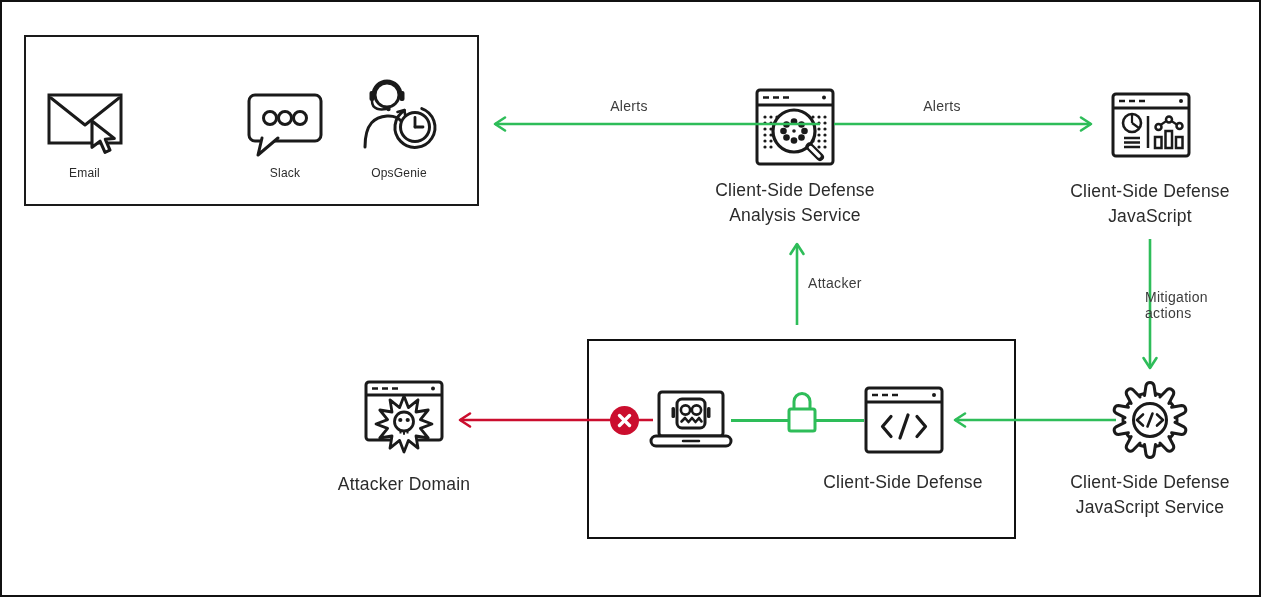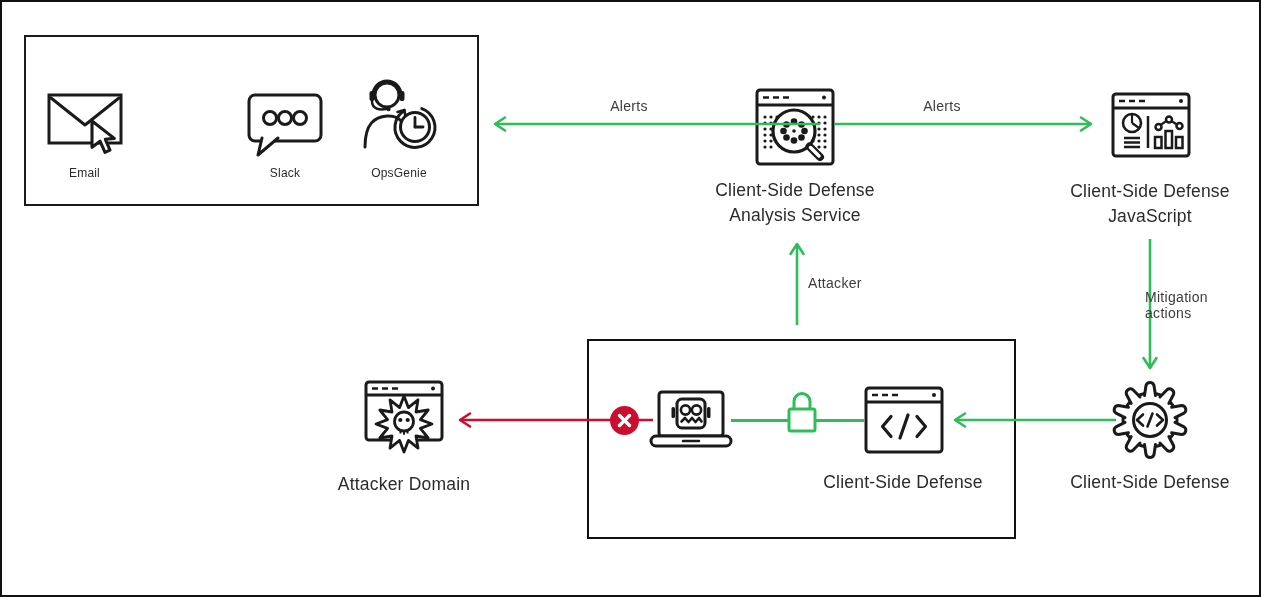--- a/index.html
+++ b/index.html
@@ -296,20 +296,21 @@
         <use href="#gtooth" transform="rotate(324 40 40)"></use>
       </g>
       <circle class="kw" cx="40" cy="40" r="16.5" stroke-width="3"></circle>
       <polyline class="ks rc" points="33,34.5 27,40 33,45.5" stroke-width="2.6"></polyline>
       <polyline class="ks rc" points="47,34.5 53,40 47,45.5" stroke-width="2.6"></polyline>
       <line class="ks rc" x1="42.5" y1="33.5" x2="37.5" y2="46.5" stroke-width="2.6"></line>
     </svg>
   </div>
   <div class="abs nlabel" style="left:1038px;top:468px;width:220px">
     <span>Client-Side Defense</span>
+    <span>JavaScript Service</span>
   </div>
 
   <div class="abs" style="left:362px;top:378px">
     <svg width="80" height="78" viewBox="0 0 80 78">
       <rect class="kw" x="2" y="2" width="76" height="58" rx="3" stroke-width="3"></rect>
       <line class="ks" x1="2" y1="15" x2="78" y2="15" stroke-width="3"></line>
       <line class="ks" x1="8" y1="8.5" x2="14" y2="8.5" stroke-width="2.5"></line>
       <line class="ks" x1="18" y1="8.5" x2="24" y2="8.5" stroke-width="2.5"></line>
       <line class="ks" x1="28" y1="8.5" x2="34" y2="8.5" stroke-width="2.5"></line>
       <circle class="kf" cx="69" cy="8.5" r="2"></circle>

